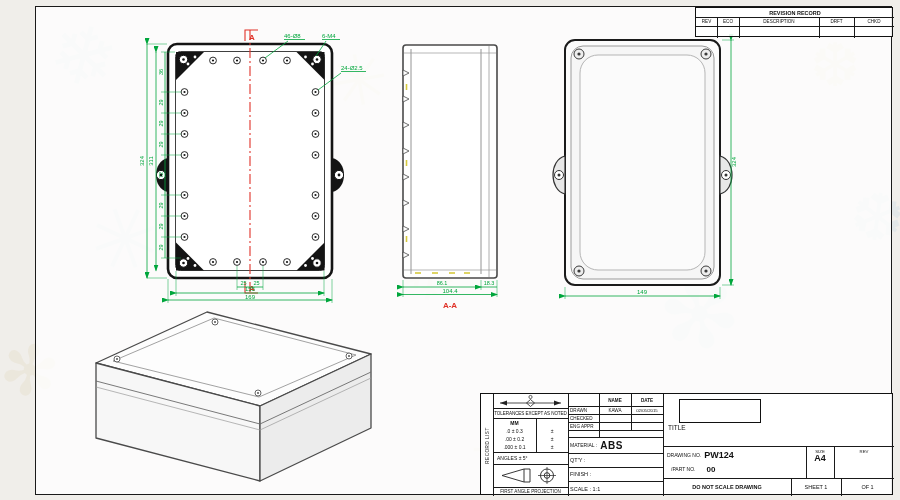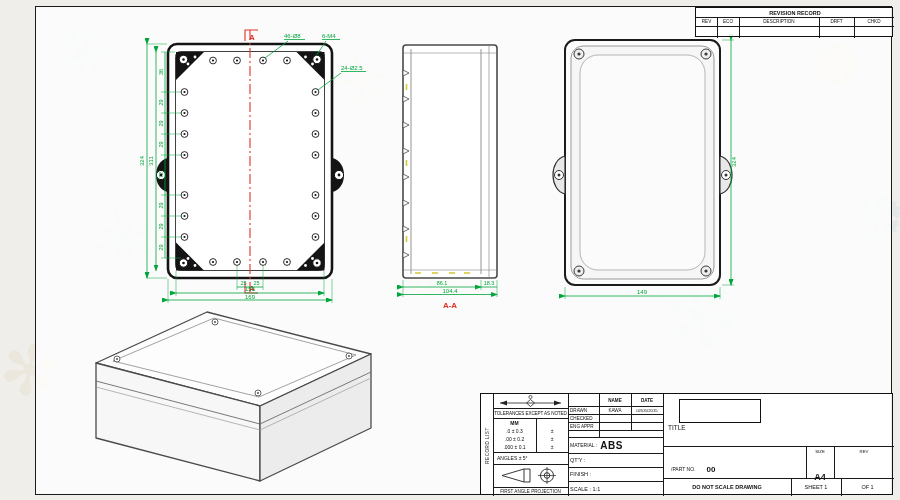--- a/index.html
+++ b/index.html
@@ -385,25 +385,29 @@
   <div class="cell t55 left" style="left:87px;top:59px;width:95px;height:14px;padding-left:2px;">QT'Y :</div>
   <div class="cell t55 left" style="left:87px;top:73px;width:95px;height:14px;padding-left:2px;">FINISH :</div>
   <div class="cell t55 left" style="left:87px;top:87px;width:95px;height:15px;padding-left:2px;">SCALE : 1:1</div>
 
   <div style="position:absolute;left:198px;top:5px;width:80px;height:22px;border:1px solid #111;"></div>
   <div class="cell t65 left" style="left:182px;top:26px;width:120px;height:14px;padding-left:5px;">TITLE</div>
   <div class="ln" style="left:182px;top:52px;width:231px;height:1px;"></div>
   <div class="ln" style="left:182px;top:84px;width:231px;height:1px;"></div>
   <div class="ln" style="left:325px;top:52px;width:1px;height:32px;"></div>
   <div class="ln" style="left:353px;top:52px;width:1px;height:32px;"></div>
+  <div class="cell left" style="left:182px;top:53px;width:143px;height:15px;padding-left:4px;gap:3px;">
+    <span class="t5">DRAWING NO.</span>
+    <span style="font-weight:bold;font-size:9px;">PW124</span>
+  </div>
   <div class="cell left" style="left:182px;top:68px;width:143px;height:14px;padding-left:8px;gap:11px;">
     <span class="t5">/PART NO.</span>
     <span style="font-weight:bold;font-size:8px;">00</span>
   </div>
   <div class="cell" style="left:325px;top:53px;width:28px;height:8px;font-size:4.3px;">SIZE</div>
-  <div class="cell" style="left:325px;top:72px;width:28px;height:22px;font-size:9px;font-weight:bold;">A4</div>
+  <div class="cell" style="left:325px;top:53px;width:28px;height:22px;font-size:9px;font-weight:bold;">A4</div>
   <div class="cell" style="left:353px;top:53px;width:60px;height:8px;font-size:4.3px;">REV</div>
   <div class="ln" style="left:310px;top:84px;width:1px;height:18px;"></div>
   <div class="ln" style="left:360px;top:84px;width:1px;height:18px;"></div>
   <div class="cell t55" style="left:182px;top:84px;width:128px;height:18px;font-weight:bold;">DO NOT SCALE DRAWING</div>
   <div class="cell t55" style="left:310px;top:84px;width:50px;height:18px;">SHEET 1</div>
   <div class="cell t55" style="left:360px;top:84px;width:53px;height:18px;">OF 1</div>
 </div>
 
 </body></html>

